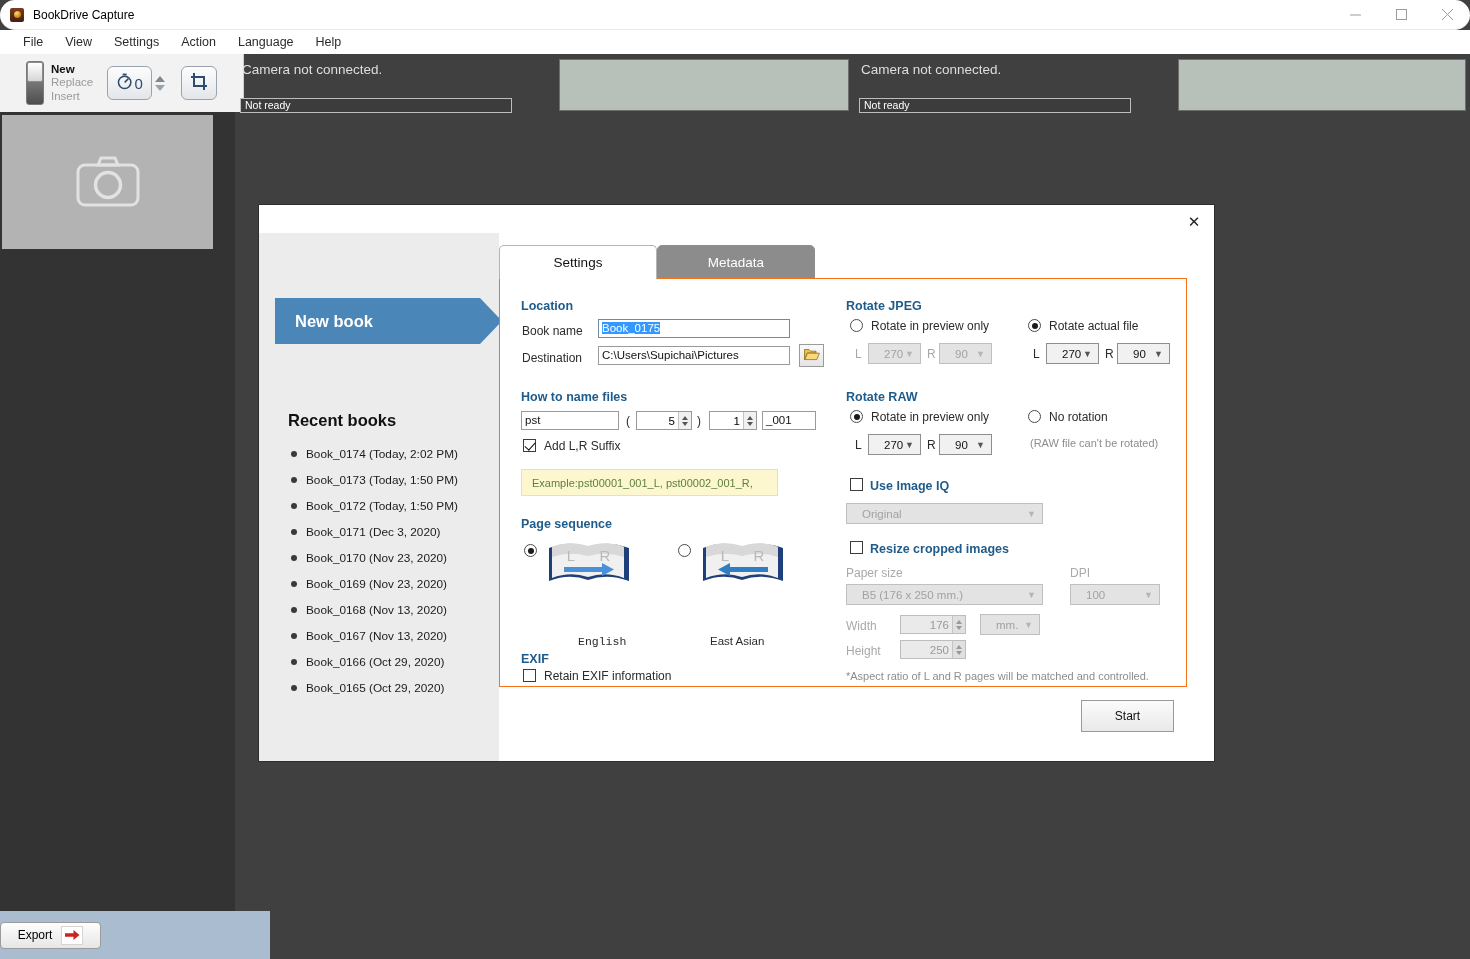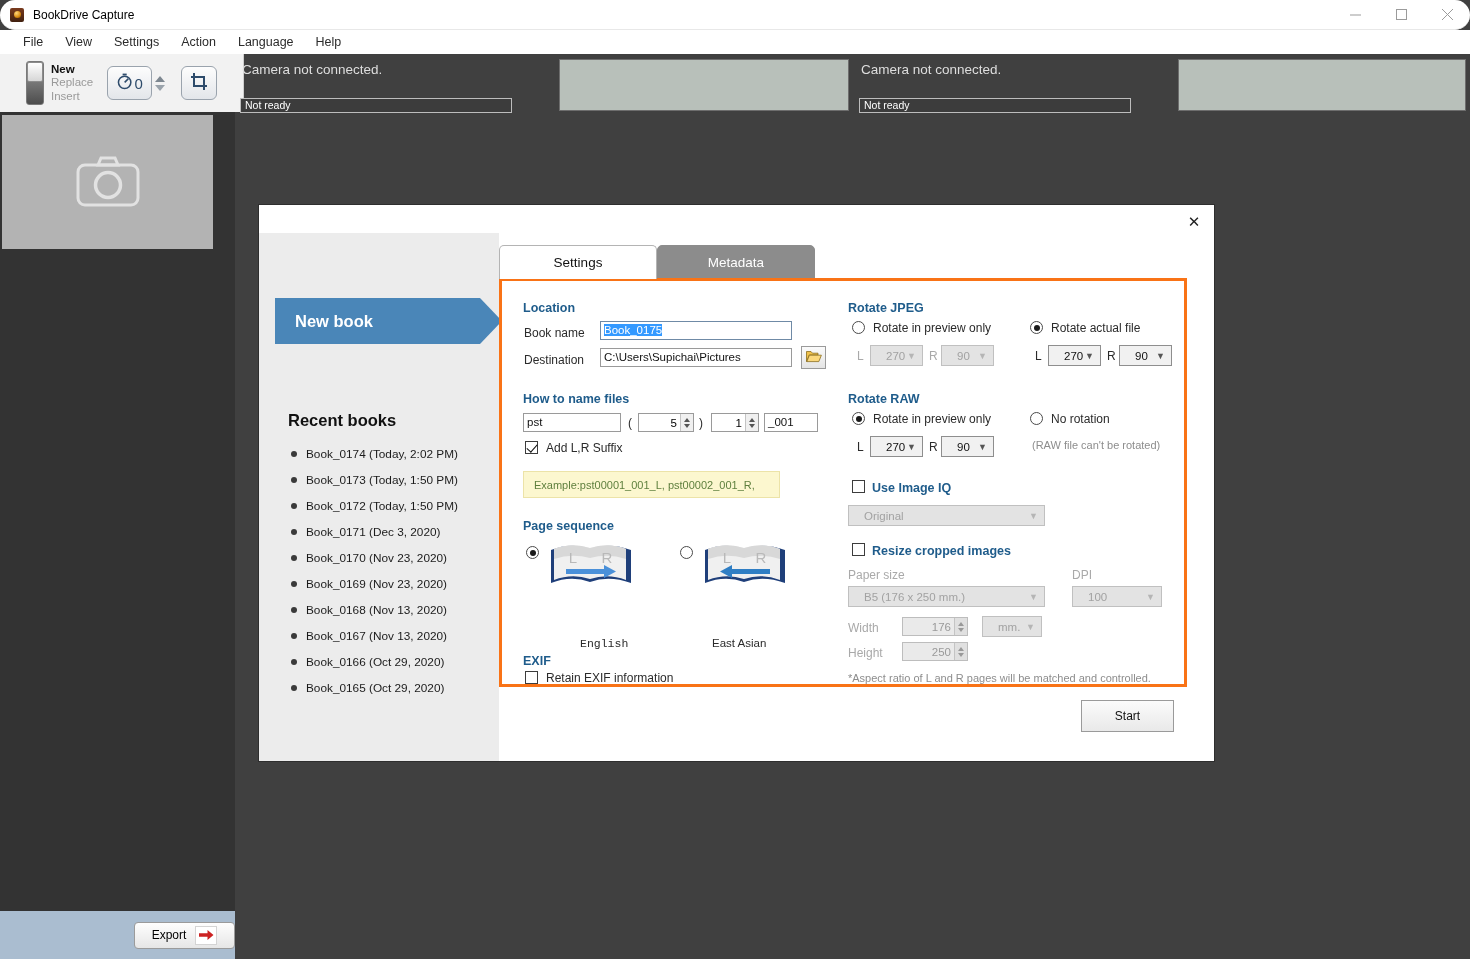--- a/index.html
+++ b/index.html
@@ -71,23 +71,23 @@
     background:#3c3c3c; border:1px solid #bdbdbd;
     font-size:10.5px; color:#ffffff; padding:0 4px; line-height:13px; }
   .cam-empty { position:absolute; background:#b8c0ba; border:1px solid #6d6d6d; }
 
   
   #preview-col { position:absolute; left:0; top:112px; width:235px;
     height:847px; background:#333333; }
   #preview-box { position:absolute; left:2px; top:3px; width:211px;
     height:134px; background:#b3b3b3;
     display:flex; align-items:center; justify-content:center; }
-  #export-bar { position:absolute; left:0; bottom:0; width:235px; height:48px;
+  #export-bar { position:absolute; left:0; bottom:0; width:270px; height:48px;
     background:#aabdd0; display:flex; align-items:center;
-    justify-content:flex-end; }
+    justify-content:flex-start; }
   #export-btn { width:101px; height:27px; border:1px solid #9b9b9b;
     border-radius:4px; background:linear-gradient(#fefefe,#e6e6e6);
     display:flex; align-items:center; justify-content:center; gap:9px;
     font-size:12px; }
   #export-arrow { width:22px; height:19px; background:#fff;
     border:1px solid #d4d4d4; display:flex; align-items:center;
     justify-content:center; }
 
   
   #dialog { position:absolute; left:259px; top:205px; width:955px;
@@ -116,21 +116,21 @@
   #tabbar { position:absolute; left:240px; top:40px; }
   .tab { position:absolute; top:0; width:158px; height:34px;
     border-radius:5px 5px 0 0; display:flex; align-items:center;
     justify-content:center; font-size:13.5px; }
   .tab.active { left:0; background:#ffffff; border:1px solid #b4b4b4;
     border-bottom:none; color:#111; z-index:2; }
   .tab.inactive { left:158px; background:#8c8c8c; color:#ffffff;
     border:1px solid #8c8c8c; }
 
   #panel { position:absolute; left:240px; top:73px; width:688px;
-    height:409px; background:#ffffff; border:3px solid #f97316; }
+    height:409px; background:#ffffff; border:1px solid #f97316; }
 
   .sec-head { position:absolute; font-size:12.5px; font-weight:bold;
     color:#1f5c8b; }
   .lbl { position:absolute; font-size:12px; color:#2b2b2b; }
   .lbl.dim { color:#a9a9a9; }
   .note { position:absolute; font-size:11px; color:#8d8d8d; }
 
   .txtin { position:absolute; height:19px; border:1px solid #6f8aa6;
     background:#fff; font-size:11.5px; color:#111; padding:0 3px;
     line-height:17px; font-family:"Liberation Sans", sans-serif; }

